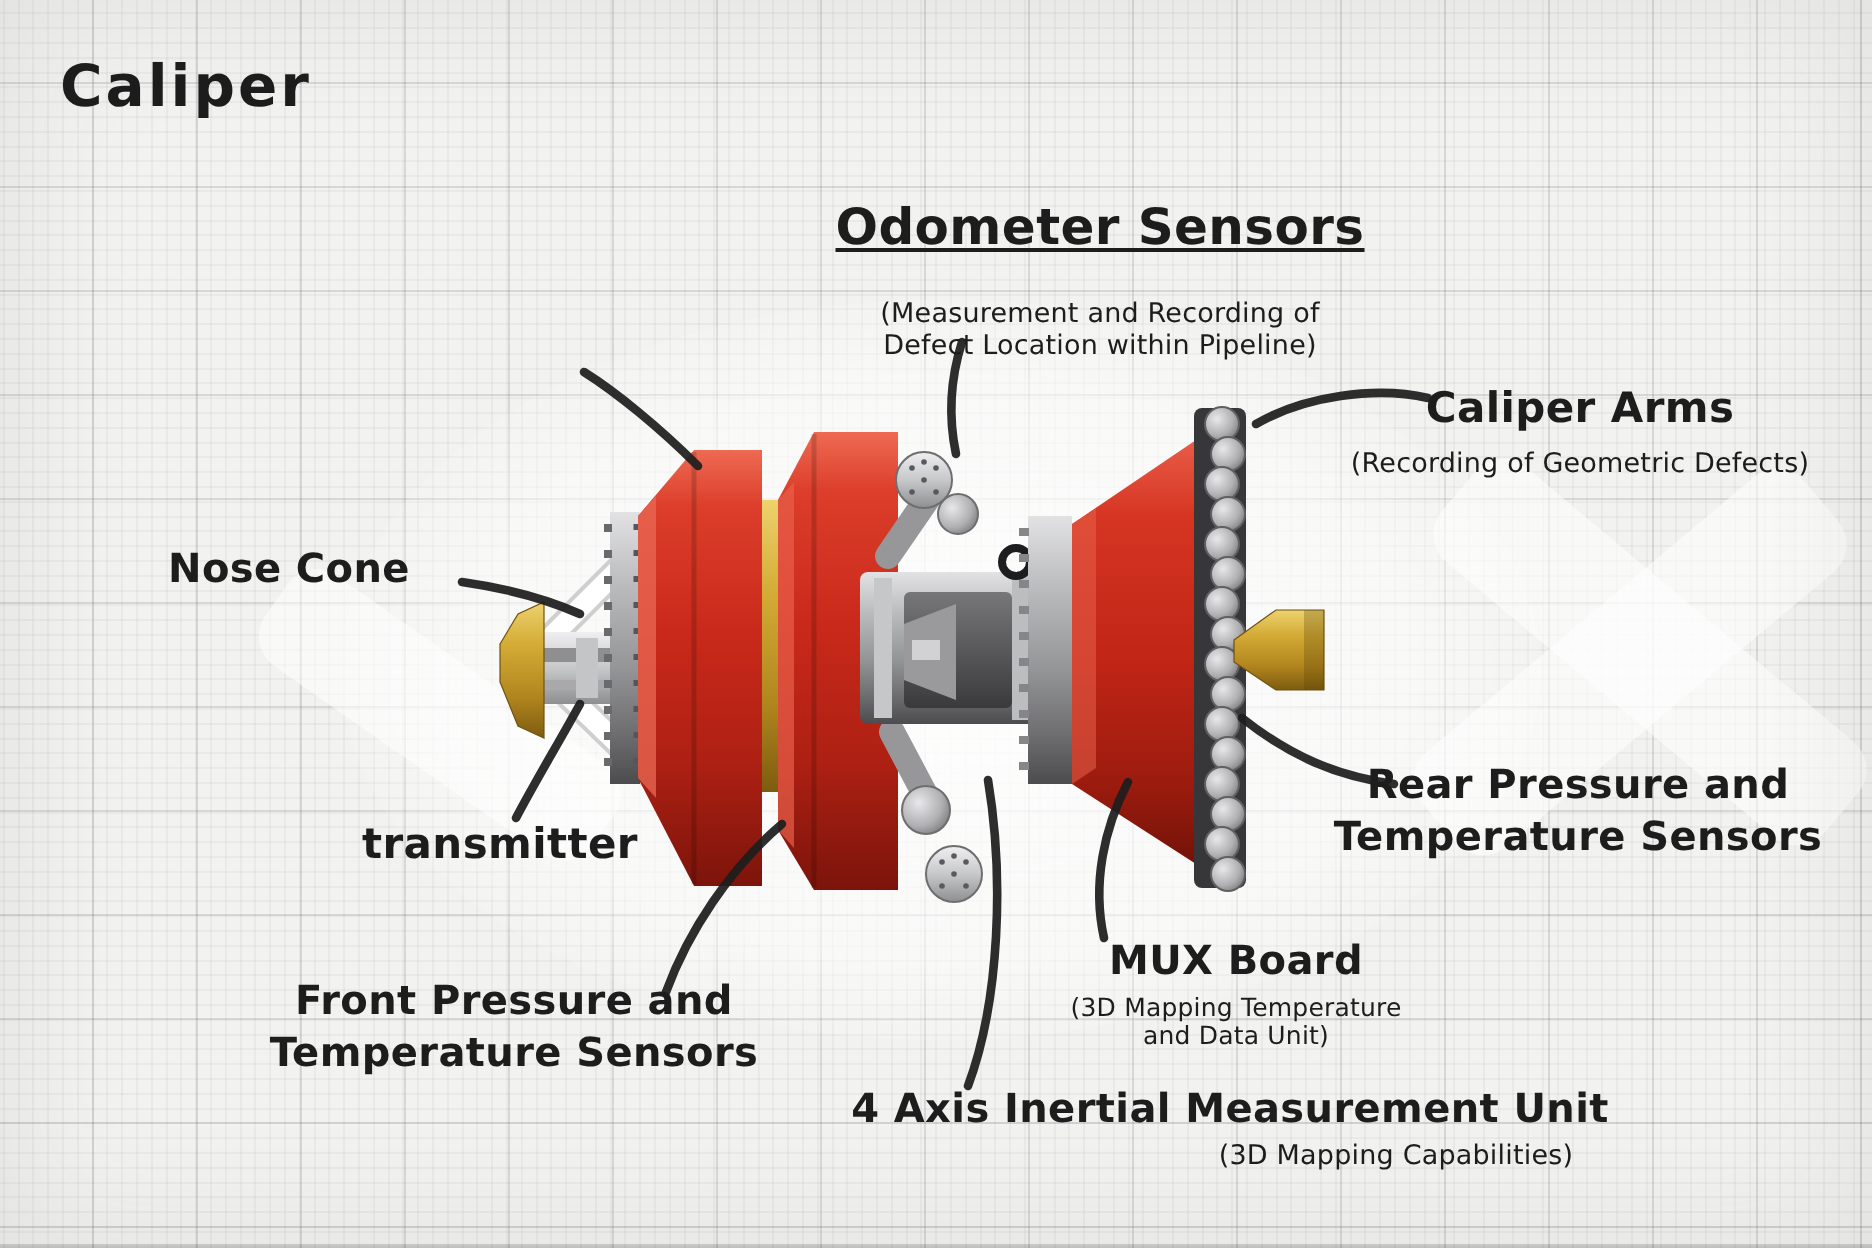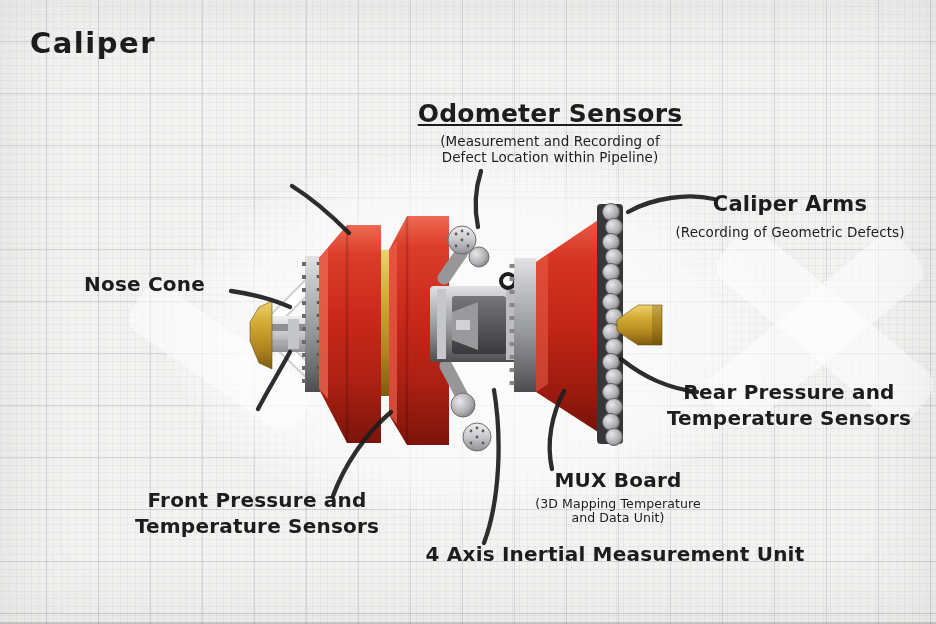--- a/index.html
+++ b/index.html
@@ -200,44 +200,46 @@
       <path d="M552,469 C546,442 552,414 564,391"></path>
       <path d="M484,543 C500,500 502,438 494,390"></path>
     </g>
   </svg>
 
   <div class="lbl title" style="left:30px;top:26px;">Caliper</div>
 
 
   <div class="lbl ctr" style="left:415px;top:98px;width:270px;">
     <div class="hw" style="font-size:25px;text-decoration:underline;">Odometer Sensors</div>
-    <div class="hw-sub" style="margin-top:4px;">(Measurement and Recording of</div>
+    <div class="hw-sub" style="margin-top:20px;">(Measurement and Recording of</div>
     <div class="hw-sub">Defect Location within Pipeline)</div>
   </div>
 
   <div class="lbl ctr" style="left:648px;top:191px;width:284px;">
     <div class="hw" style="font-size:21px;">Caliper Arms</div>
     <div class="hw-sub" style="margin-top:7px;">(Recording of Geometric Defects)</div>
   </div>
 
   <div class="lbl hw" style="left:84px;top:272px;">Nose Cone</div>
 
+  <div class="lbl hw" style="left:181px;top:409px;font-size:21px;">transmitter</div>
 
   <div class="lbl hw ctr" style="left:663px;top:380px;width:252px;">
     <span>Rear Pressure and</span><br>
     <span>Temperature Sensors</span>
   </div>
 
   <div class="lbl hw ctr" style="left:132px;top:488px;width:250px;">
     <span>Front Pressure and</span><br>
     <span>Temperature Sensors</span>
   </div>
 
   <div class="lbl ctr" style="left:532px;top:468px;width:172px;">
     <div class="hw">MUX Board</div>
     <div class="hw-sub mux-sub" style="margin-top:3px;">(3D Mapping Temperature</div>
     <div class="hw-sub mux-sub">and Data Unit)</div>
   </div>
 
   <div class="lbl hw ctr" style="left:415px;top:542px;width:400px;">4 Axis Inertial Measurement Unit</div>
+  <div class="lbl hw-sub ctr" style="left:598px;top:571px;width:200px;">(3D Mapping Capabilities)</div>
 
   <div class="bottom-edge"></div>
 </div>
 
 </body></html>

